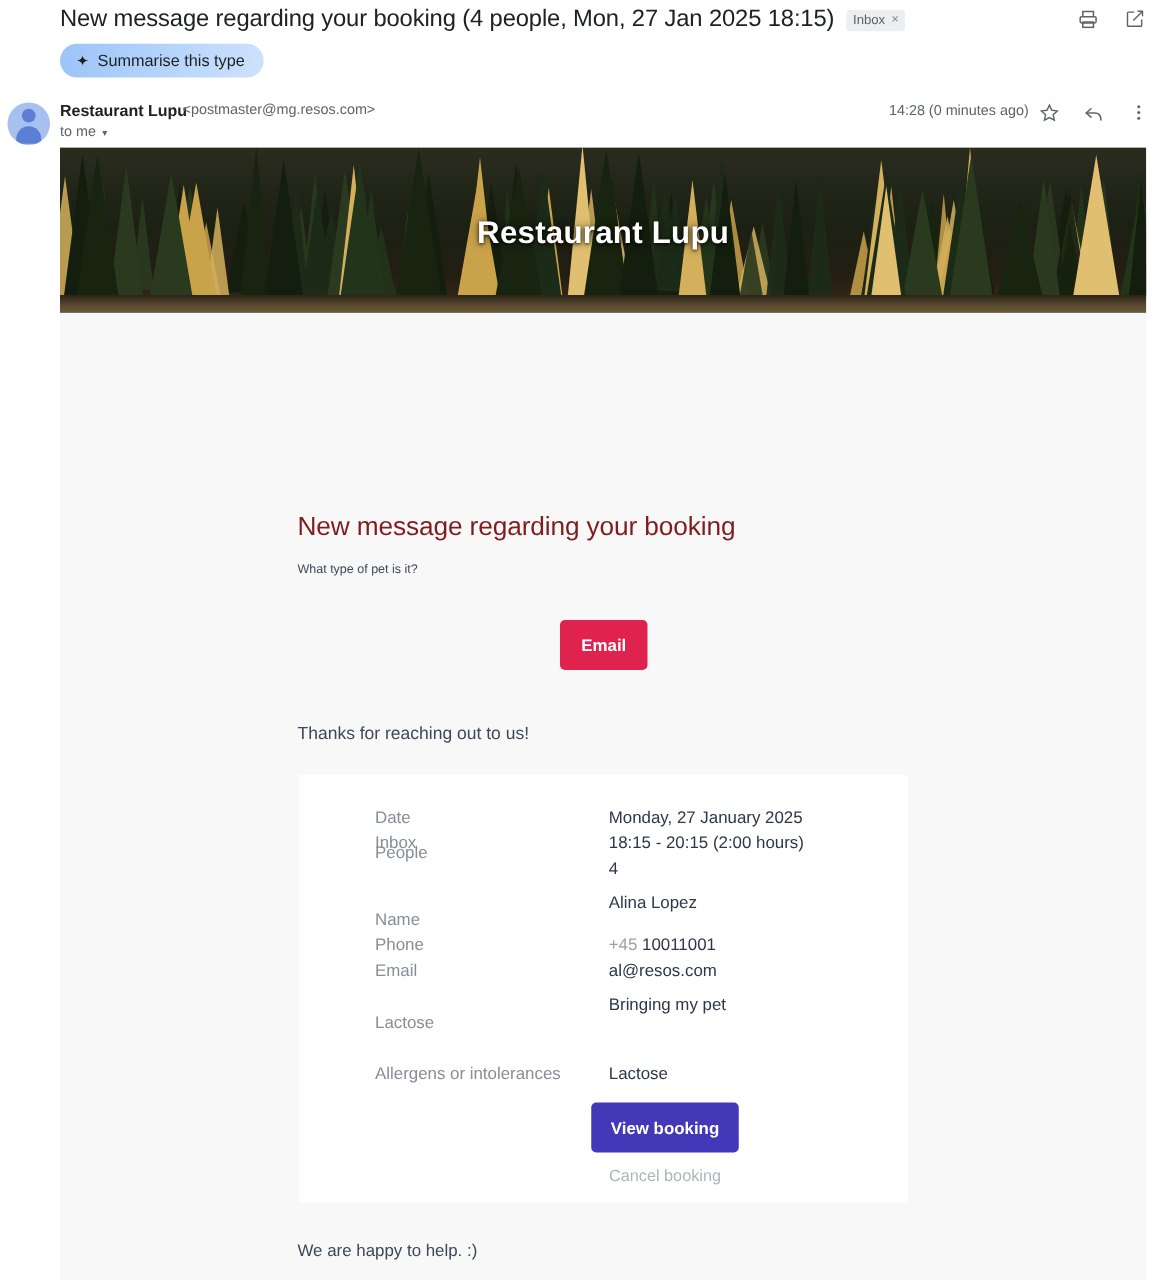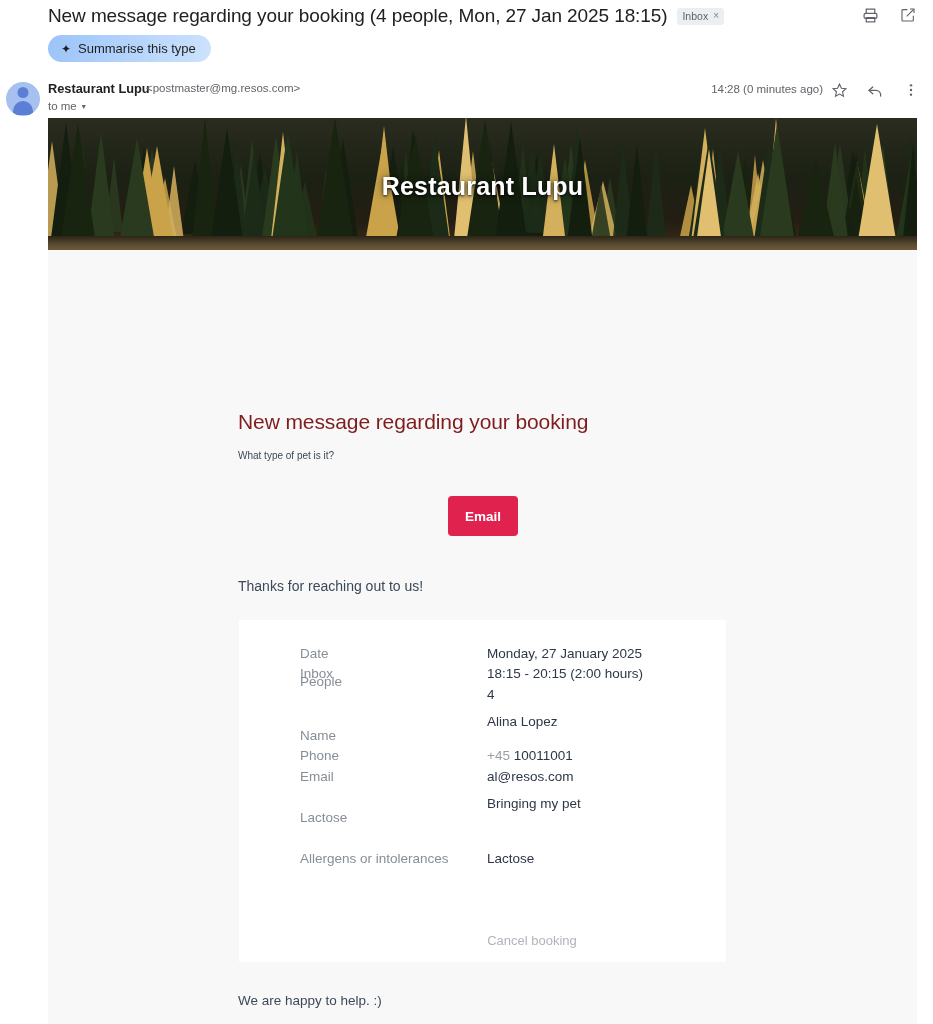--- a/index.html
+++ b/index.html
@@ -398,20 +398,21 @@
             <div class="val valcol" style="top: 94px;">Alina Lopez</div>
             <div class="lbl lblcol" style="top: 128px;">Phone</div>
             <div class="val valcol" style="top: 128px;"><span class="val-dim">+45 </span><span>10011001</span></div>
             <div class="lbl lblcol" style="top: 149px;">Email</div>
             <div class="val valcol" style="top: 149px;">al@resos.com</div>
             <div class="lbl lblcol" style="top: 190px;">Lactose</div>
             <div class="val valcol" style="top: 176px;">Bringing my pet</div>
             <div class="lbl lblcol" style="top: 231px;">Allergens or intolerances</div>
             <div class="val valcol" style="top: 231px;">Lactose</div>
           </div>
+        <button class="view-btn">View booking</button>
         <a class="cancel-link" href="#">Cancel booking</a>
       </div>
 
       <div class="happy">We are happy to help. :)</div>
 
     </div>
   </div>
 </div>
 
 </body></html>

